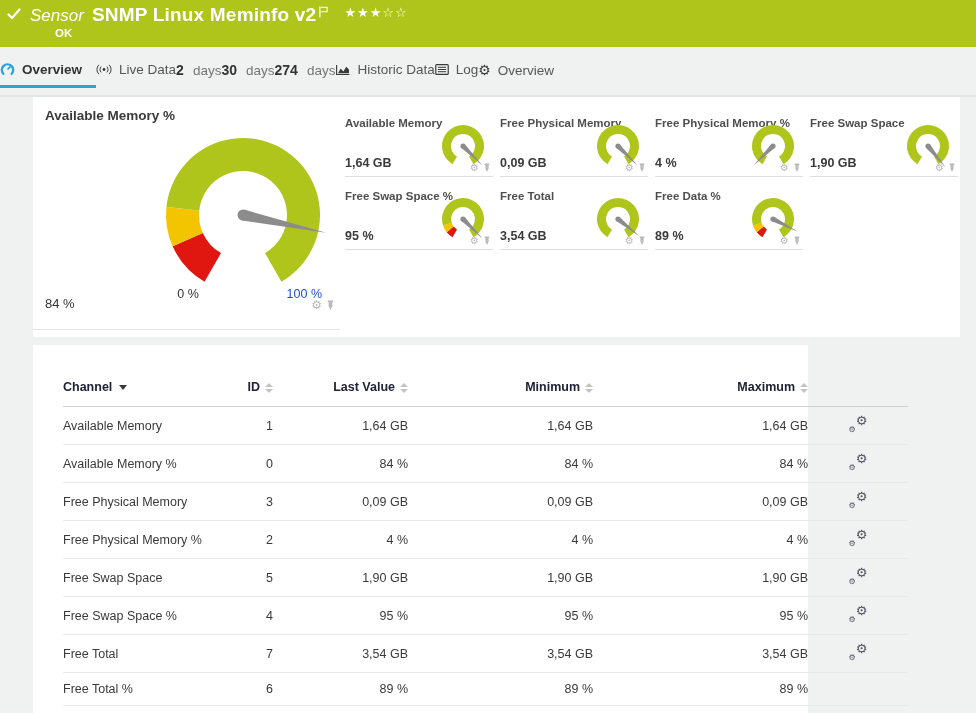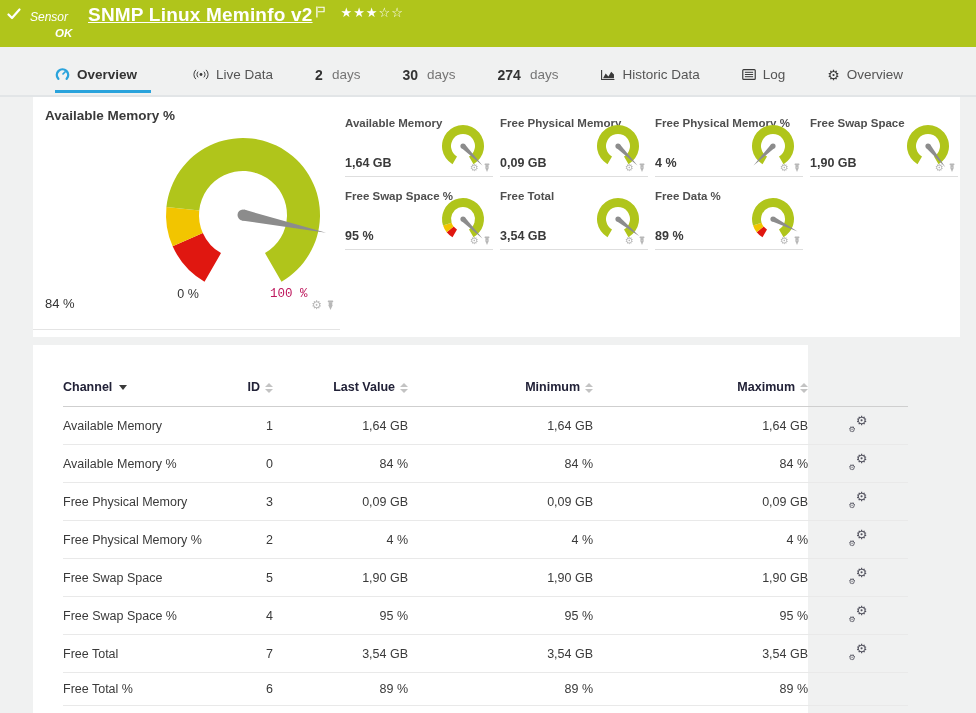--- a/index.html
+++ b/index.html
@@ -4,46 +4,46 @@
 <style>
   * { margin:0; padding:0; box-sizing:border-box; }
   html,body { width:976px; height:713px; }
   body { font-family:"Liberation Sans", sans-serif; background:#f0f1f1; overflow:hidden; }
   #app { position:relative; width:976px; height:713px; }
 
   
   .topbar { position:absolute; top:0; left:0; width:976px; height:47px; background:#b0c51b; color:#fff; }
   .check-wrap { position:absolute; left:7px; top:6px; }
   .title-row { position:absolute; left:30px; top:4px; display:flex; align-items:baseline; }
-  .kind { font-style:italic; font-size:12px; margin-right:20px; }
-  .sensor-title { font-size:19px; font-weight:bold; letter-spacing:.2px;text-decoration:underline; }
+  .kind { font-style:italic; font-size:17px; margin-right:8px; }
+  .sensor-title { font-size:19px; font-weight:bold; letter-spacing:.2px; }
   .flag-svg { align-self:flex-start; margin-top:2px; margin-left:3px; }
   .stars { margin-left:16px; align-self:flex-start; margin-top:1px; font-family:"DejaVu Sans",sans-serif; font-size:13px; letter-spacing:1px; cursor:pointer; }
-  .ok-label { position:absolute; left:55px; top:27px; font-size:11.5px; font-weight:bold;font-style:italic; }
-
-  
-  .tabbar { position:absolute; top:62px; left:0; width:976px; height:35px; display:flex; align-items:center; padding-left:55px; gap:42px; border-bottom:2px solid #e2e5e7; }
+  .ok-label { position:absolute; left:55px; top:27px; font-size:11.5px; font-weight:bold; }
+
+  
+  .tabbar { position:absolute; top:62px; left:0; width:976px; height:35px; display:flex; align-items:flex-start; border-bottom:2px solid #e2e5e7; }
   .tab { display:flex; align-items:center; gap:7px; padding-bottom:8px; font-size:13.5px; color:#555; cursor:pointer; white-space:nowrap; }
   .tab.active { border-bottom:3px solid #2aa3dc; margin-bottom:-2px; color:#333; font-weight:bold; padding-right:14px; }
   .day-num { font-weight:bold; color:#333; font-size:14px; }
   .day-word { color:#757575; margin-left:2px; }
   .gear-glyph { font-family:"DejaVu Sans",sans-serif; color:#b8b8b8; cursor:pointer; }
   .gear-glyph.dark { color:#3a3a3a; font-size:14px; }
 
   
   .panel { position:absolute; background:#fff; }
   #panel-gauges { top:97px; left:33px; width:927px; height:240px; }
   #panel-table  { top:345px; left:33px; width:775px; height:368px; }
 
   
   #big-cell { position:absolute; left:0; top:0; width:307px; height:233px; border-bottom:1px solid #e4e4e4; }
   .big-title { position:absolute; left:12px; top:11px; font-size:13.5px; font-weight:bold; color:#3a3a3a; }
   #big-gauge { position:absolute; left:110px; top:26px; }
   .gauge-min { position:absolute; left:133px; top:190px; width:44px; text-align:center; font-size:12.5px; color:#333; }
-  .gauge-max { position:absolute; left:237px; top:190px; width:52px; text-align:left; font-size:12.5px; color:#be185d;font-family:Liberation Mono, monospace; }
+  .gauge-max { position:absolute; left:237px; top:190px; width:52px; text-align:right; font-size:12.5px; color:#1d4ed8; }
   .gauge-value { position:absolute; left:12px; top:199px; font-size:13px; color:#333; }
   .cell-icons { display:inline-flex; align-items:center; gap:4px; }
   .big-icons { position:absolute; right:5px; top:201px; }
   .big-icons .gear-glyph { font-size:12px; }
   .pin-icon { width:9px; height:11px; fill:#b8b8b8; cursor:pointer; }
 
   
   .mini-grid { position:absolute; left:312px; top:0; width:615px; padding-top:14px; display:grid; grid-template-columns:repeat(4,148px); column-gap:7px; row-gap:7px; }
   .mini-cell { position:relative; height:66px; border-bottom:1px solid #dedede; padding-top:6px; }
   .mini-title { font-size:11.5px; font-weight:bold; color:#4f4f4f; white-space:nowrap; }

